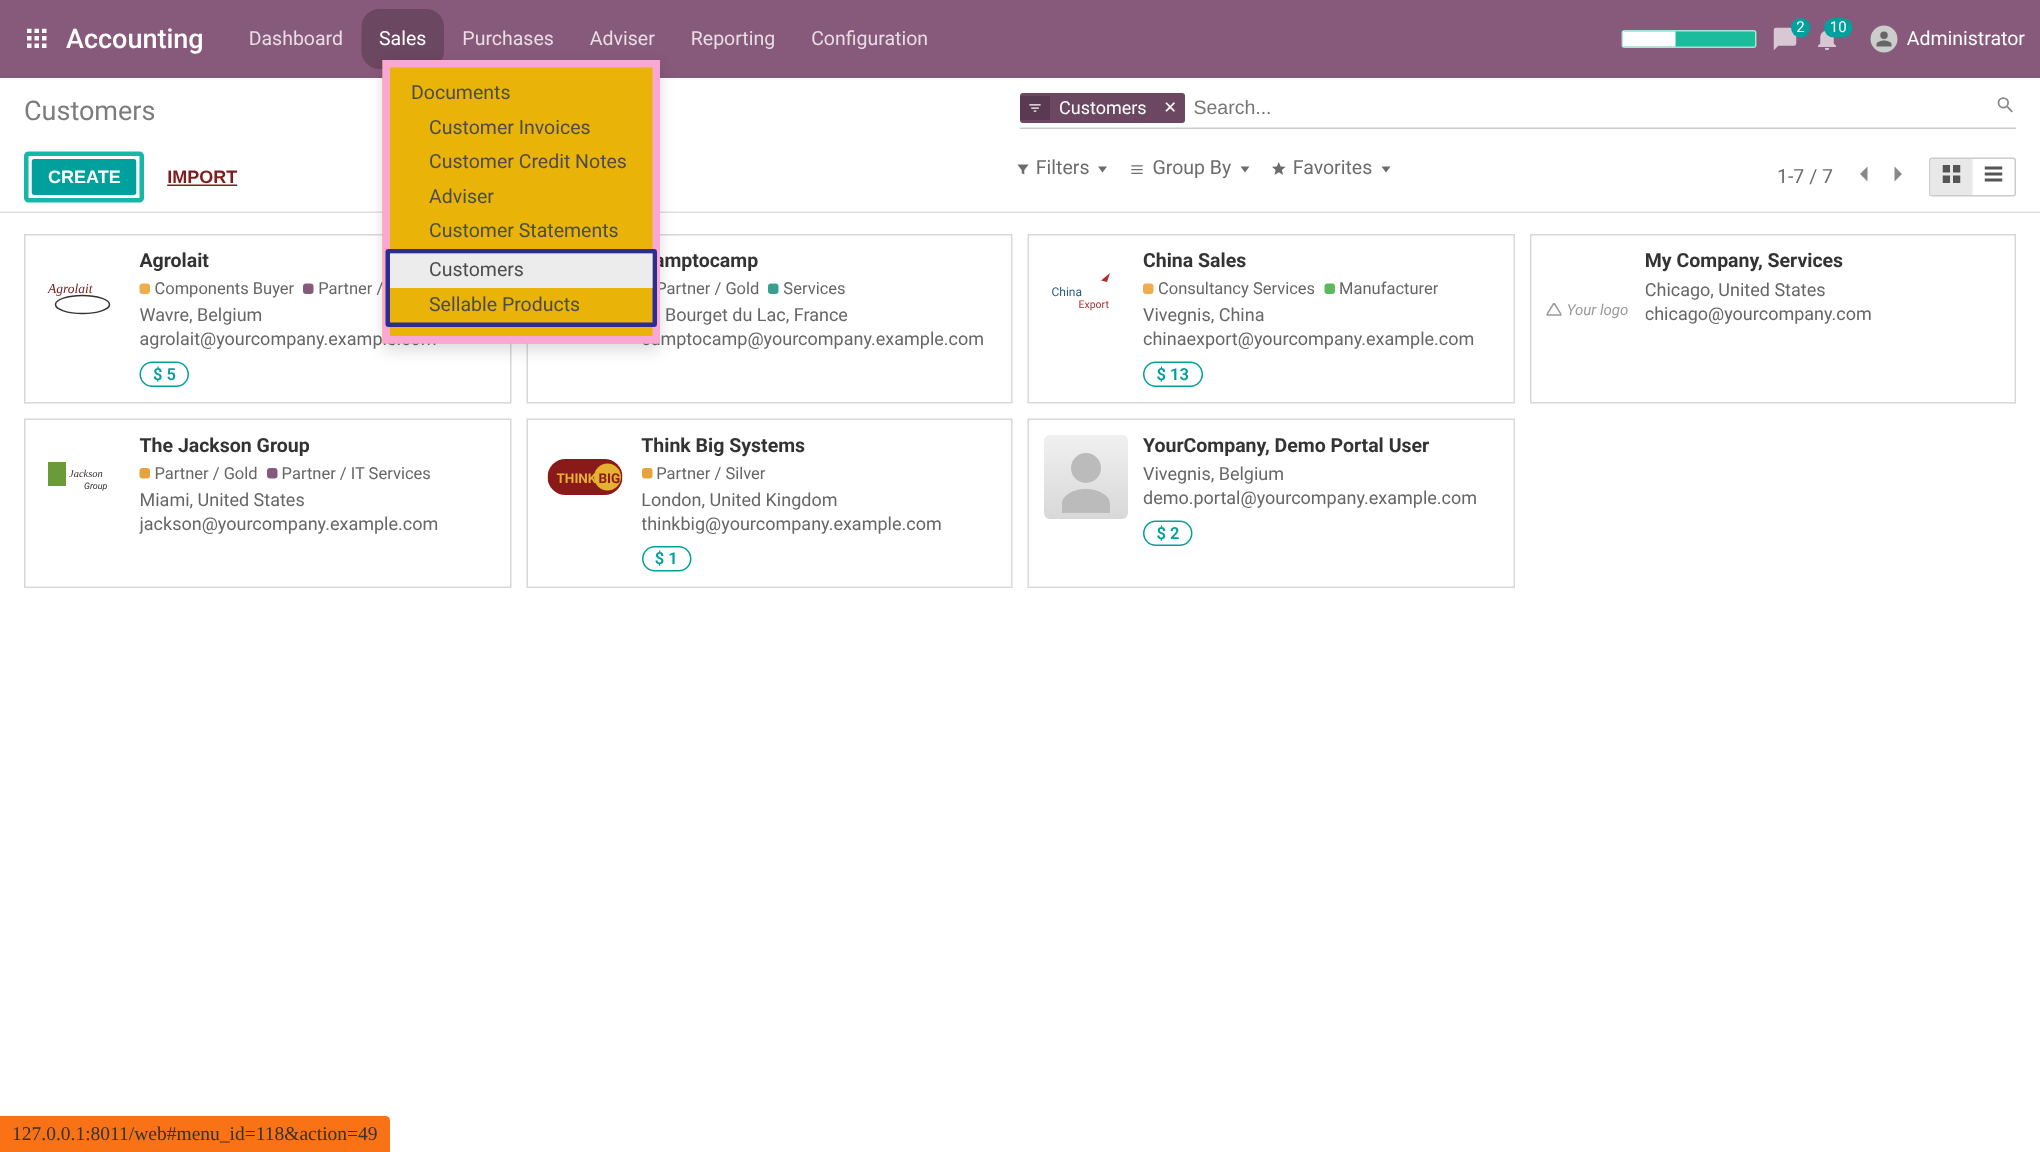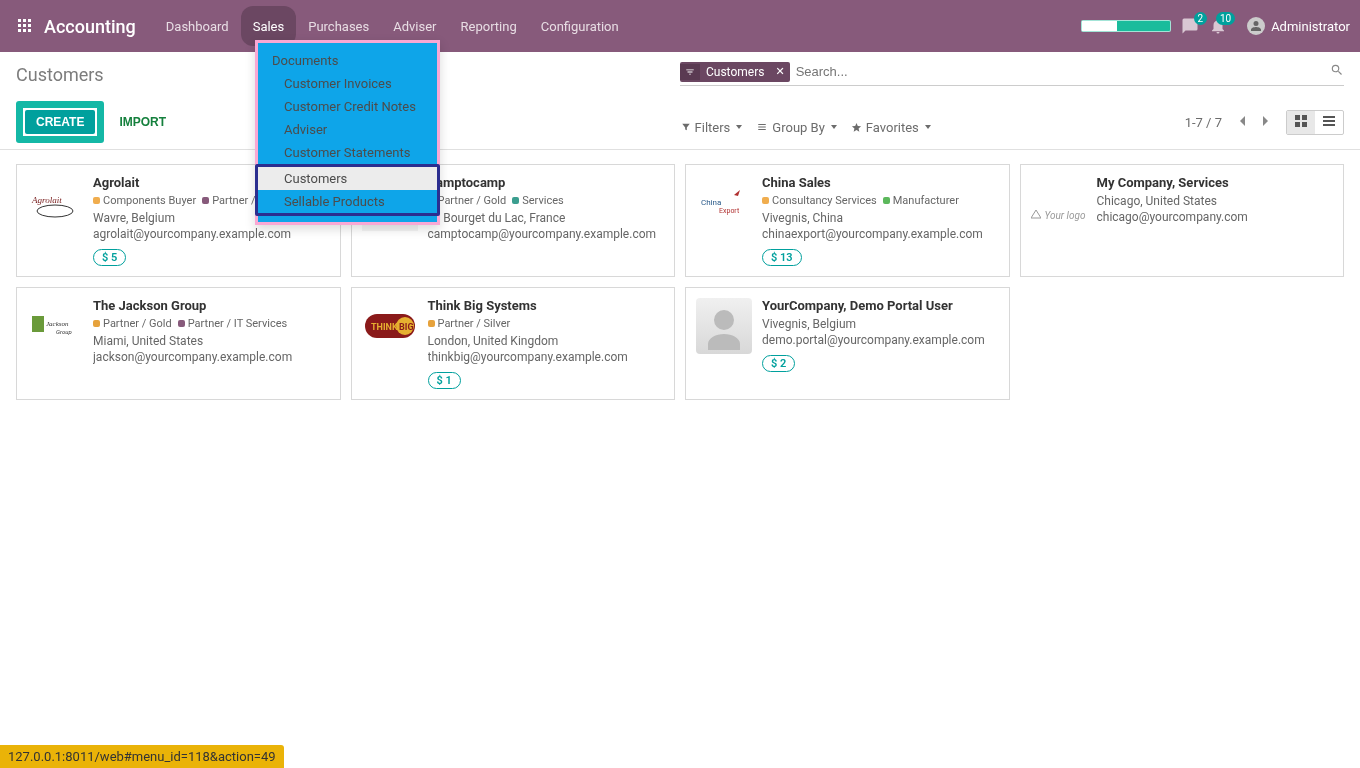--- a/index.html
+++ b/index.html
@@ -32,34 +32,34 @@
 .search-facet .facet-icon { background: #5a3a52; padding: 3px 5px; display: flex; }
 .search-facet .facet-label { padding: 3px 6px; }
 .search-facet .facet-remove { padding: 3px 5px; cursor: pointer; font-size: 11px; }
 .search-input { flex: 1; border: none; outline: none; padding: 4px 6px; font-size: 13px; }
 .search-glass { color: #888; cursor: pointer; }
 
 .cp-bottom { display: flex; align-items: center; padding: 6px 0; }
 .cp-left { display: flex; align-items: center; gap: 4px; }
 .btn { border: 1px solid transparent; padding: 4px 10px; font-size: 12px; cursor: pointer; font-weight: 600; border-radius: 2px; }
 .btn-create { background: #00a09d; color: #fff; text-transform: uppercase; }
-.btn-import { background: transparent; color: #15803d; text-transform: uppercase; }
-.highlight-box { border: 7px solid #14b8a6; border-radius: 3px; padding: 2px; display: inline-flex; }
-.cp-right { flex: 1; display: flex; align-items: flex-end; }
+.btn-import { background: transparent; color: #7f1d1d; text-transform: uppercase; text-decoration: underline; }
+.highlight-box { border: 3px solid #14b8a6; border-radius: 3px; padding: 2px; display: inline-flex; }
+.cp-right { flex: 1; display: flex; align-items: flex-start; }
 .filter-toolbar { display: flex; gap: 14px; margin-left: 0; color: #6c6c6c; font-size: 13px; }
 .filter-item { display: inline-flex; align-items: center; gap: 4px; cursor: pointer; }
 .pager { margin-left: auto; display: flex; align-items: center; gap: 12px; color: #6c6c6c; font-size: 13px; }
 .pager-arrows { display: flex; gap: 8px; }
 .pager-arrow { cursor: pointer; color: #888; padding: 2px 4px; }
 .view-switch { display: flex; border: 1px solid #ccc; border-radius: 2px; overflow: hidden; }
 .view-btn { padding: 4px 8px; cursor: pointer; color: #6c6c6c; }
 .view-btn.active { background: #e8e8e8; }
 
 
-.dropdown { position: absolute; top: 40px; left: 255px; background: #0ea5e9; border: 3px solid #f9a8d4; box-shadow: 0 4px 10px rgba(0,0,0,0.15); width: 185px; padding: 6px 0; z-index: 50; }
+.dropdown { position: absolute; top: 40px; left: 255px; background: #eab308; border: 5px solid #f9a8d4; box-shadow: 0 4px 10px rgba(0,0,0,0.15); width: 185px; padding: 6px 0; z-index: 50; }
 .dd-header { padding: 4px 14px; font-size: 13px; color: #4c4c4c; }
 .dd-item { padding: 4px 14px 4px 26px; font-size: 13px; color: #4c4c4c; cursor: pointer; }
 .dd-item.active { background: #ececec; }
 .dd-highlight { border: 3px solid #2b2e8f; border-radius: 2px; margin: 0 -3px; }
 
 
 .kanban { padding: 14px 16px; display: grid; grid-template-columns: repeat(4, 1fr); gap: 10px; align-content: start; }
 .card { border: 1px solid #d8d8d8; background: #fff; display: flex; padding: 10px; min-height: 100px; cursor: pointer; overflow: hidden; }
 .card-img { width: 56px; height: 56px; display: flex; align-items: center; justify-content: center; margin-right: 10px; flex-shrink: 0; }
 .card-img.placeholder { background: #f4f4f4; }
@@ -68,21 +68,21 @@
 .tags { display: flex; gap: 6px; flex-wrap: wrap; margin-bottom: 4px; font-size: 11px; }
 .tag { display: inline-flex; align-items: center; gap: 3px; color: #666; }
 .tag-dot { width: 7px; height: 7px; border-radius: 2px; display: inline-block; }
 .card-line { font-size: 12px; color: #666; margin-bottom: 2px; white-space: nowrap; overflow: hidden; text-overflow: ellipsis; }
 .amount-badge { display: inline-block; border: 1px solid #00a09d; color: #00a09d; border-radius: 10px; padding: 1px 8px; font-size: 11px; font-weight: 600; margin-top: 6px; }
 .person-avatar { width: 56px; height: 56px; border-radius: 4px; background: linear-gradient(#f0f0f0, #d8d8d8); display: flex; align-items: flex-end; justify-content: center; overflow: hidden; }
 .person-avatar svg { fill: #bbb; }
 .logo-text { font-size: 10px; color: #999; font-style: italic; white-space: nowrap; display: flex; align-items: center; gap: 3px; margin-top: 24px; }
 
 
-.statusbar { position: fixed; bottom: 0; left: 0; background: #eab308; color: #333; font-size: 13px; padding: 4px 8px; border-top-right-radius: 3px; }
+.statusbar { position: fixed; bottom: 0; left: 0; background: #f97316; color: #333; font-size: 13px; padding: 4px 8px; border-top-right-radius: 3px; font-family: Liberation Serif, serif; }
 
 .caret { display: inline-block; width: 0; height: 0; border-left: 3px solid transparent; border-right: 3px solid transparent; border-top: 4px solid currentColor; margin-left: 2px; }
 </style>
 </head>
 <body>
 
 <div class="navbar">
   <div class="apps-icon">
     <svg width="14" height="14" viewBox="0 0 14 14">
         <rect x="0" y="0" width="3" height="3"></rect>

